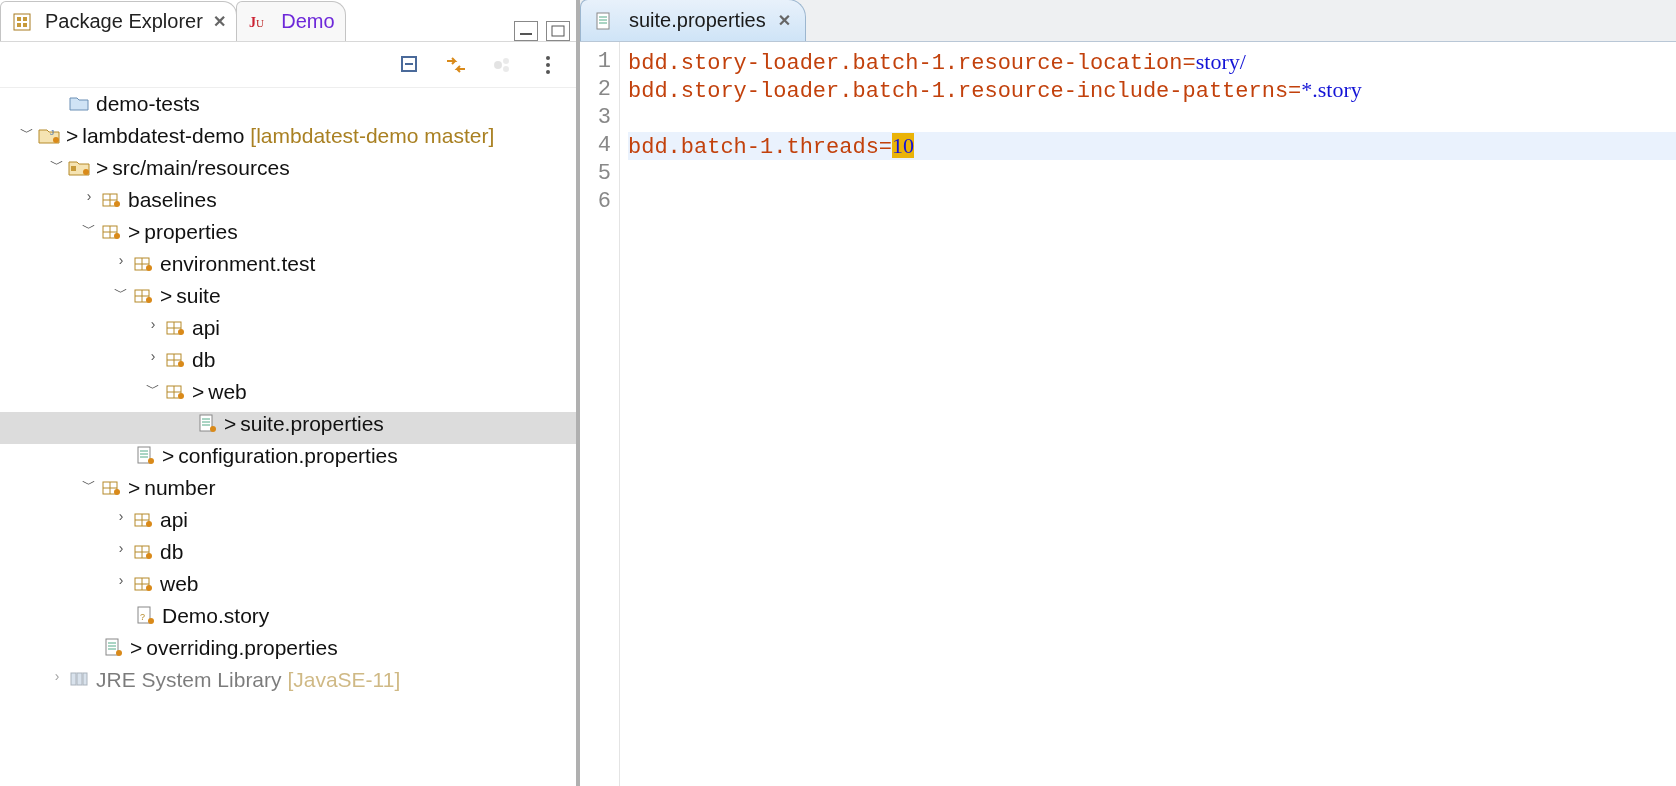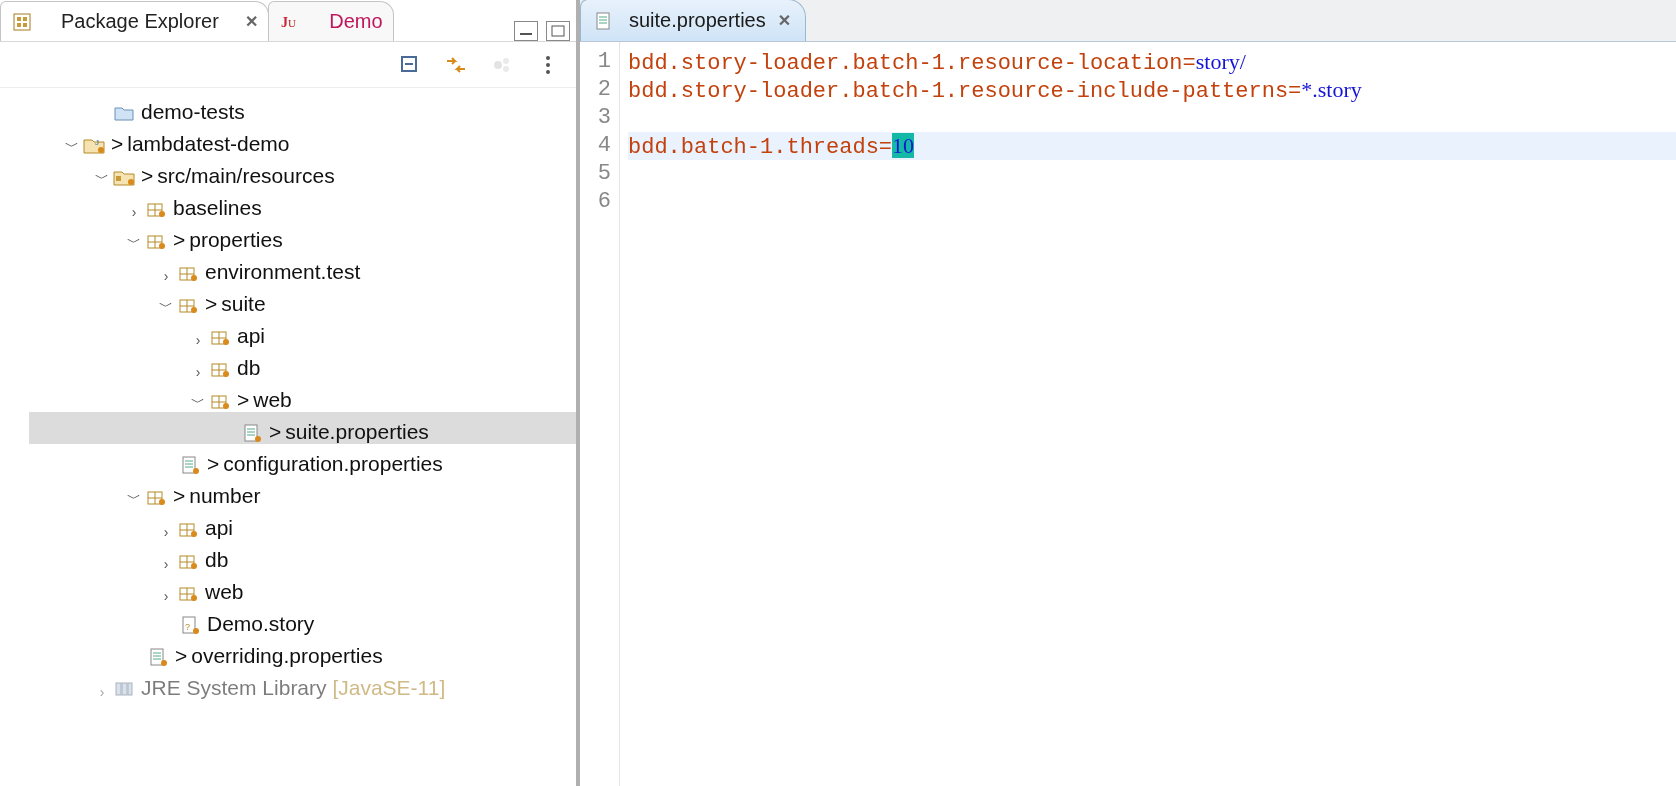--- a/index.html
+++ b/index.html
@@ -26,41 +26,41 @@
     display: flex;
     align-items: flex-end;
     height: 42px;
     background: #fff;
     border-bottom: 1px solid #d8d8d8;
     padding: 0;
   }
   .view-tab {
     display: flex;
     align-items: center;
-    gap: 22px;
+    gap: 6px;
     height: 40px;
     padding: 0 10px 0 10px;
     border: 1px solid #c4c4c4;
     border-bottom: none;
     border-top-left-radius: 6px;
     border-top-right-radius: 14px;
     background: #fff;
     font-size: 20px;
     color: #222;
     cursor: pointer;
     position: relative;
     margin-right: -1px;
   }
   .view-tab.active {
     background: #fff;
     z-index: 2;
   }
   .view-tab.inactive {
     background: #f8f8f8;
-    color: #be185d;
+    color: #6d28d9;
   }
   .tab-close {
     font-size: 16px;
     color: #666;
     margin-left: 4px;
     font-weight: bold;
   }
   .tabs-right {
     margin-left: auto;
     display: flex;
@@ -93,26 +93,25 @@
 
   .tree {
     flex: 1;
     overflow: auto;
     padding-top: 4px;
     font-size: 21px;
     color: #111;
   }
   .tree-row {
     display: flex;
-    align-items: flex-end;
+    align-items: flex-start;
     height: 32px;
-    padding-left: 22px;
+    padding-left: 6px;
     cursor: pointer;
     white-space: nowrap;
-    margin-left: 29px;
   }
   .tree-row.selected {
     background: #dcdcdc;
   }
   .indent { display:inline-block; }
   .twisty {
     width: 22px; text-align:center;
     color: #555; font-size: 14px;
     user-select:none;
   }
@@ -176,21 +175,21 @@
   .gutter div { height: 28px; line-height:28px;}
   .code {
     flex: 1;
     padding: 6px 0 0 8px;
   }
   .code-line { height:28px; line-height:28px; white-space:pre; }
   .code-line.cur { background:#eaf2fd; }
   .tok-key { color:#c2410c; }
   .tok-val { color:#1414d6;font-family:Liberation Serif, serif; }
   .tok-comment { color:#2c8a2c; }
-  .sel { background:#14b8a6; }
+  .sel { background:#eab308; }
 
   
   svg { display:block; }
 </style>
 </head>
 <body>
 
 <div class="left-pane">
 
   <div class="view-tabs">
@@ -278,20 +277,21 @@
       <span class="node-icon">
           <svg width="22" height="18">
             <path d="M1 4h8l2 2h10v11H1z" fill="#f5e3b2" stroke="#b58a2a"></path>
             <text x="12" y="9" font-size="8" fill="#36a">J</text>
             <circle cx="18" cy="14" r="3" fill="#d98a1a"></circle>
           </svg>
         </span>
       <span class="gt">&gt;</span>
       <span>lambdatest-demo</span>
       <span>&nbsp;</span>
+      <span class="deco-label">[lambdatest-demo master]</span>
     </div>
 
     <div class="tree-row">
       <span class="indent" style="width:40px"></span>
       <span class="twisty">﹀</span>
       <span class="node-icon">
           <svg width="22" height="18">
             <path d="M1 4h8l2 2h10v11H1z" fill="#f5e3b2" stroke="#b58a2a"></path>
             <rect x="3" y="8" width="5" height="5" fill="#c79a3a"></rect>
             <circle cx="18" cy="14" r="3" fill="#d98a1a"></circle>

